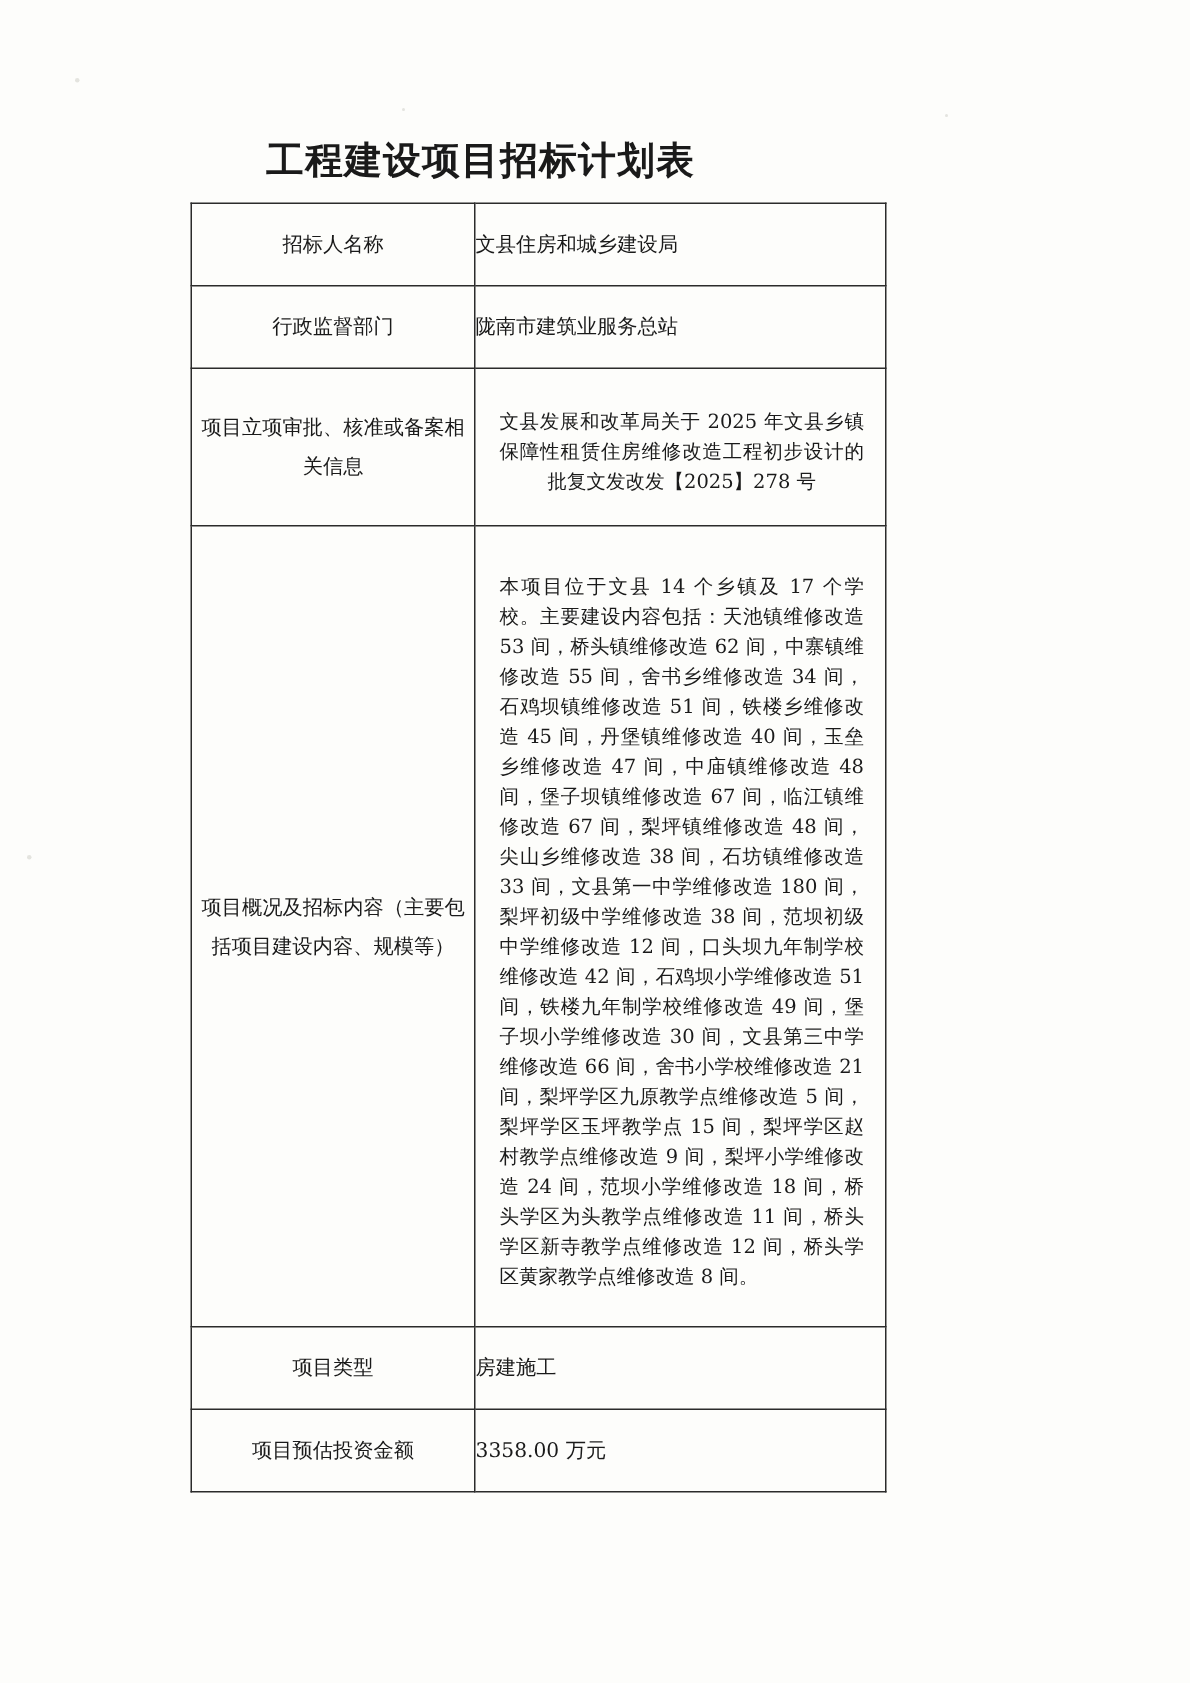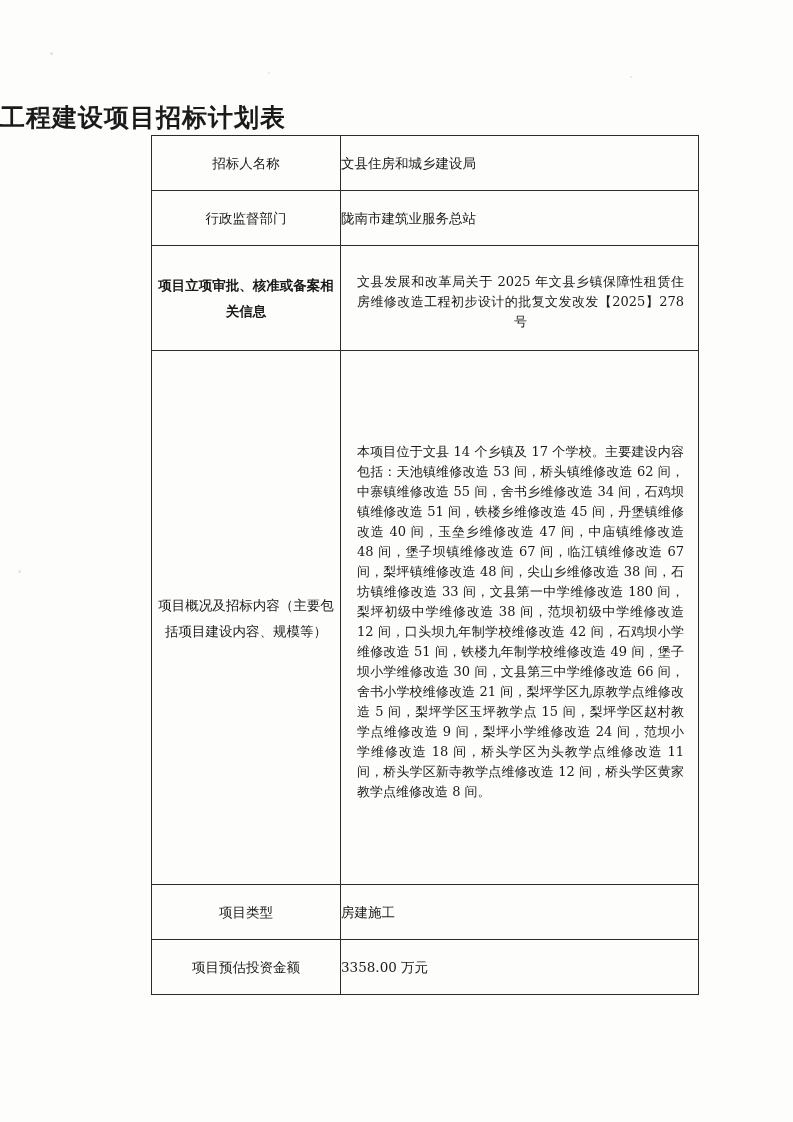--- a/index.html
+++ b/index.html
@@ -28,34 +28,33 @@
     position: absolute;
     background: #cfcfc8;
     border-radius: 50%;
     opacity: .55;
   }
   .doc-title {
     position: absolute;
     left: 0;
     top: 90px;
     width: 641px;
+    text-align: center;
     font-size: 25px;
     font-weight: bold;
     letter-spacing: 1px;
     font-family: "DejaVu Serif", "Liberation Serif", serif;
-    margin-top: 11px;
   }
   table.plan {
     position: absolute;
     left: 127px;
     top: 135px;
-    width: 548px;
+    width: 464px;
     border-collapse: collapse;
     table-layout: fixed;
-    margin-left: 24px;
   }
   table.plan td {
     border: 1px solid #2b2b2b;
     padding: 0;
     vertical-align: middle;
   }
   td.label {
     width: 188px;
     text-align: center;
     font-size: 13.5px;
@@ -96,21 +95,21 @@
     <tbody>
       <tr>
         <td class="label row-tall">招标人名称</td>
         <td class="value row-tall">文县住房和城乡建设局</td>
       </tr>
       <tr>
         <td class="label row-tall">行政监督部门</td>
         <td class="value row-tall">陇南市建筑业服务总站</td>
       </tr>
       <tr>
-        <td class="label multi" style="height:104px;font-weight:bold;">项目立项审批、核准或备案相关信息</td>
+        <td class="label multi" style="height:104px;">项目立项审批、核准或备案相关信息</td>
         <td class="value just" style="text-align-last:center;">文县发展和改革局关于 2025 年文县乡镇保障性租赁住房维修改造工程初步设计的批复文发改发【2025】278 号</td>
       </tr>
       <tr>
         <td class="label multi" style="height:533px;">项目概况及招标内容（主要包括项目建设内容、规模等）</td>
         <td class="value just big-body">本项目位于文县 14 个乡镇及 17 个学校。主要建设内容包括：天池镇维修改造 53 间，桥头镇维修改造 62 间，中寨镇维修改造 55 间，舍书乡维修改造 34 间，石鸡坝镇维修改造 51 间，铁楼乡维修改造 45 间，丹堡镇维修改造 40 间，玉垒乡维修改造 47 间，中庙镇维修改造 48 间，堡子坝镇维修改造 67 间，临江镇维修改造 67 间，梨坪镇维修改造 48 间，尖山乡维修改造 38 间，石坊镇维修改造 33 间，文县第一中学维修改造 180 间，梨坪初级中学维修改造 38 间，范坝初级中学维修改造 12 间，口头坝九年制学校维修改造 42 间，石鸡坝小学维修改造 51 间，铁楼九年制学校维修改造 49 间，堡子坝小学维修改造 30 间，文县第三中学维修改造 66 间，舍书小学校维修改造 21 间，梨坪学区九原教学点维修改造 5 间，梨坪学区玉坪教学点 15 间，梨坪学区赵村教学点维修改造 9 间，梨坪小学维修改造 24 间，范坝小学维修改造 18 间，桥头学区为头教学点维修改造 11 间，桥头学区新寺教学点维修改造 12 间，桥头学区黄家教学点维修改造 8 间。</td>
       </tr>
       <tr>
         <td class="label row-tall">项目类型</td>
         <td class="value row-tall">房建施工</td>
       </tr>

